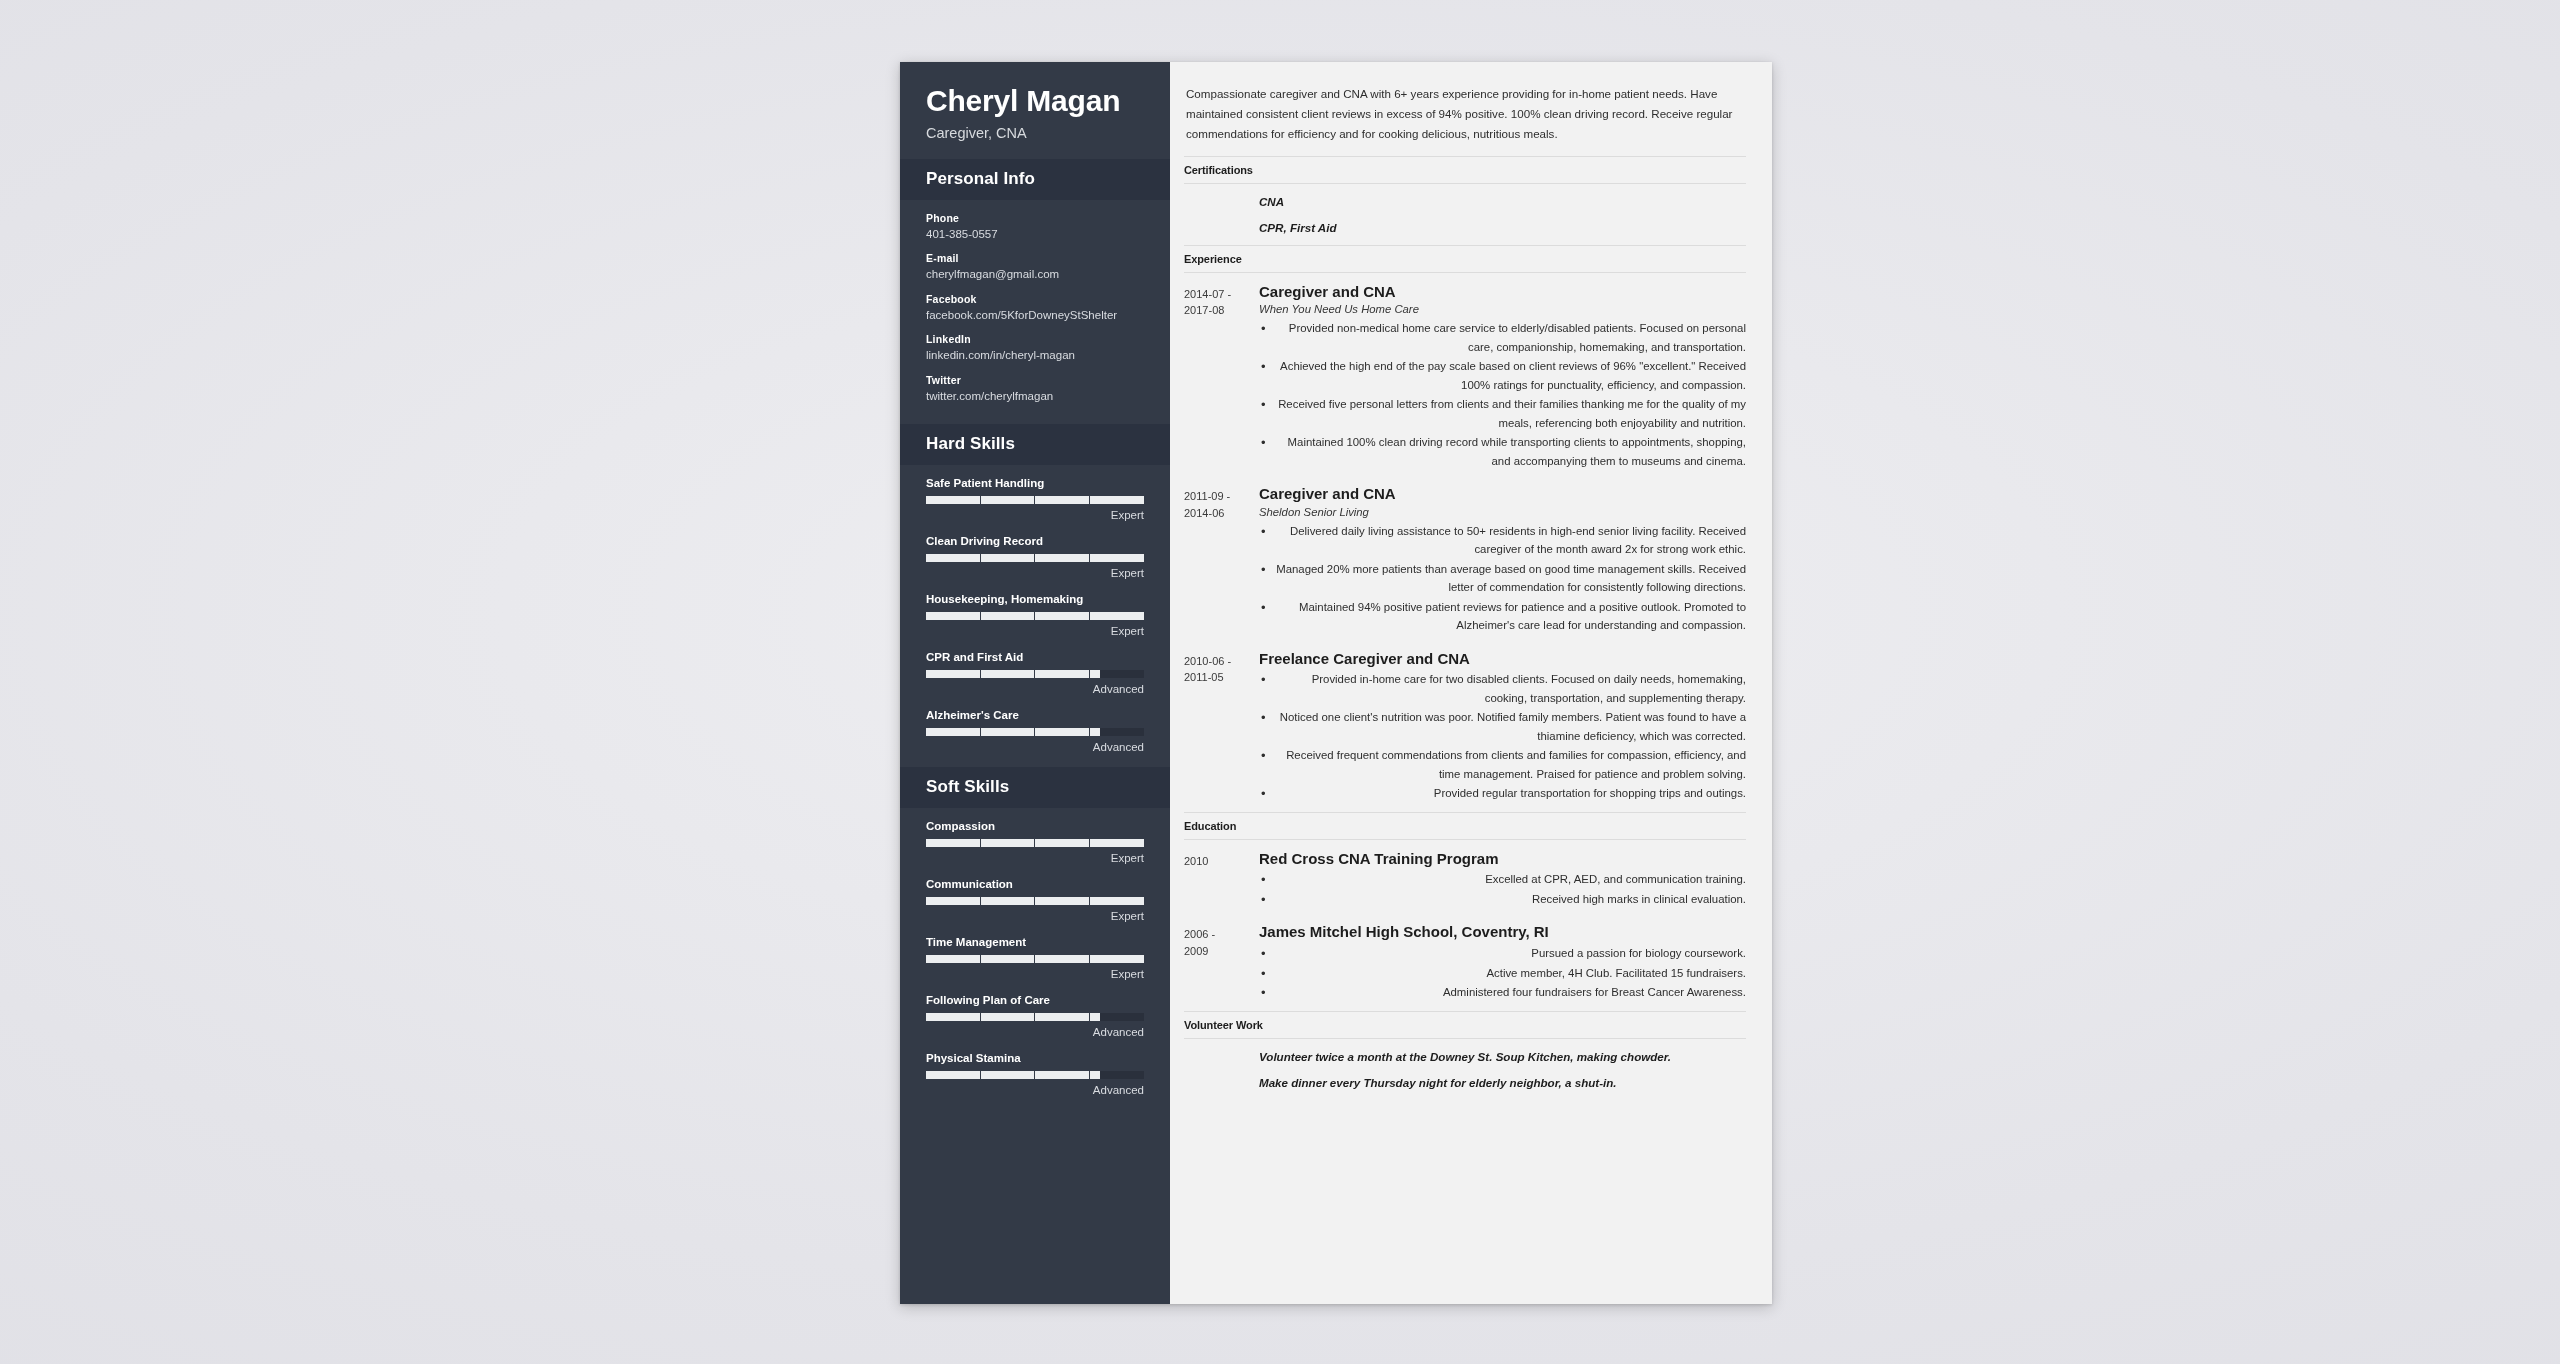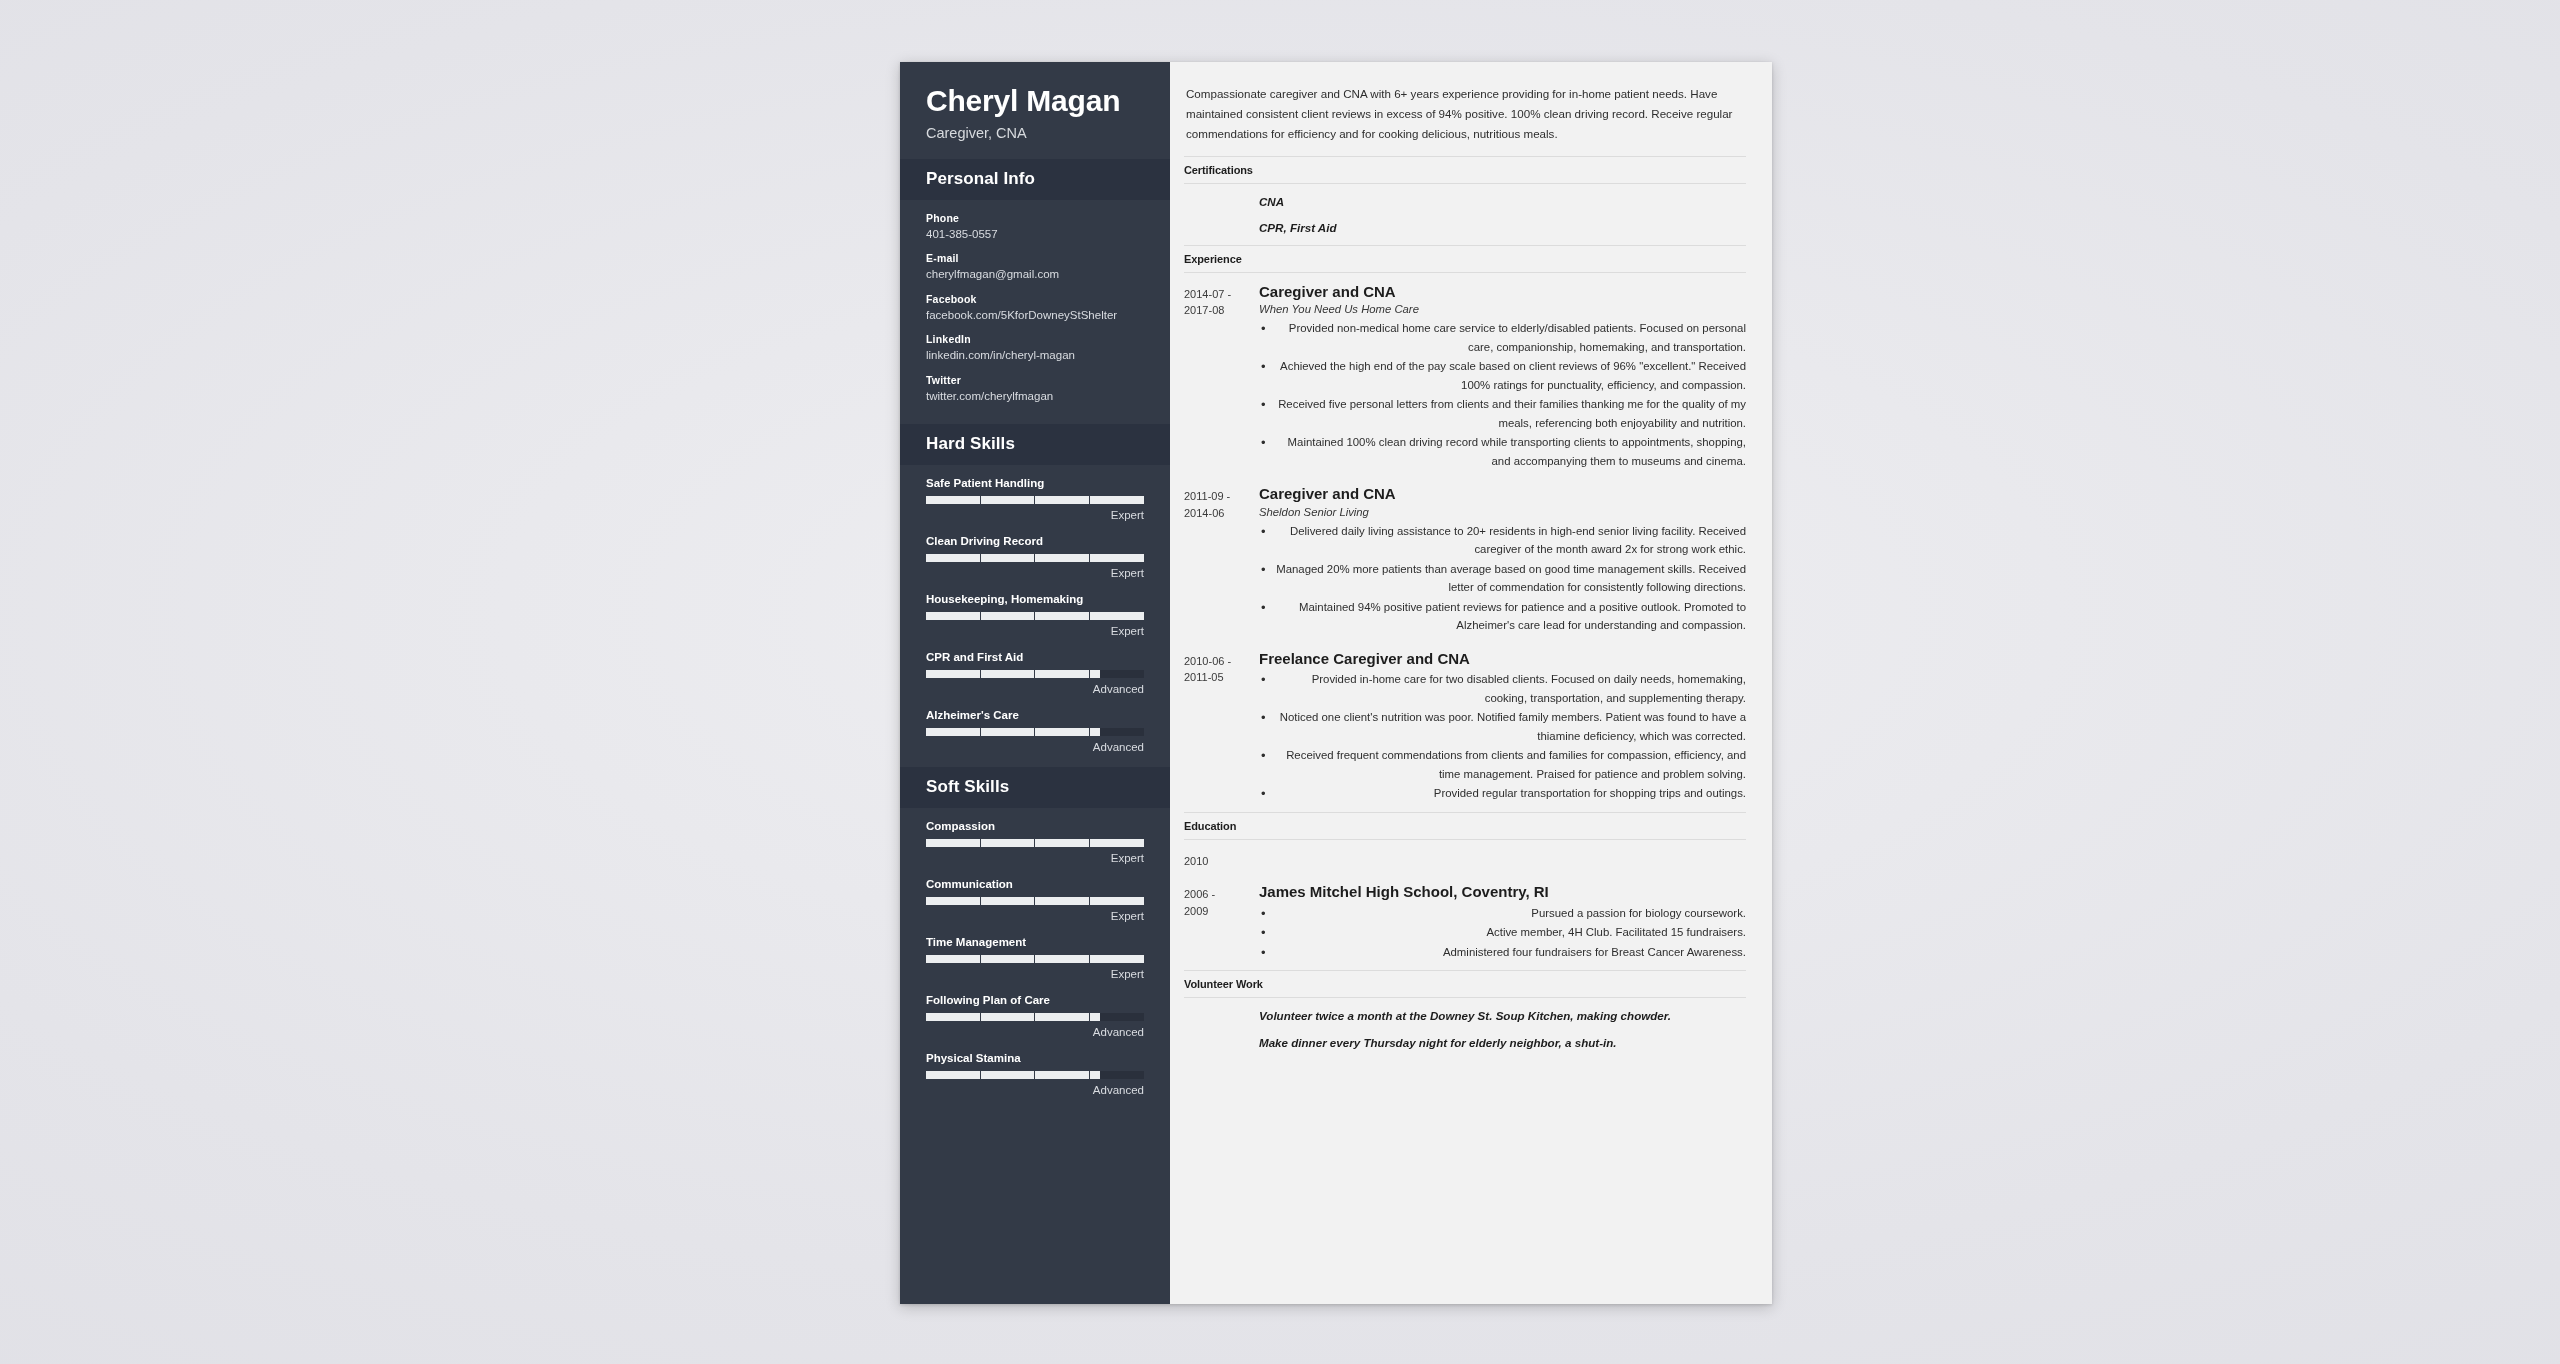--- a/index.html
+++ b/index.html
@@ -435,21 +435,21 @@
           </div>
           <div class="entry">
             <div class="entry-date">
               <div>2011-09 -</div>
               <div>2014-06</div>
             </div>
             <div class="entry-main">
               <div class="entry-title">Caregiver and CNA</div>
               <div class="entry-org">Sheldon Senior Living</div>
               <ul class="bullets">
-                <li>Delivered daily living assistance to 20+ residents in high-end senior living facility. Received caregiver of the month award 2x for strong work ethic.</li>
+                <li>Delivered daily living assistance to 50+ residents in high-end senior living facility. Received caregiver of the month award 2x for strong work ethic.</li>
                 <li>Managed 20% more patients than average based on good time management skills. Received letter of commendation for consistently following directions.</li>
                 <li>Maintained 94% positive patient reviews for patience and a positive outlook. Promoted to Alzheimer's care lead for understanding and compassion.</li>
               </ul>
             </div>
           </div>
           <div class="entry">
             <div class="entry-date">
               <div>2010-06 -</div>
               <div>2011-05</div>
             </div>
@@ -466,20 +466,27 @@
         </div>
     </div>
 
     <div class="section">
       <div class="section-title">Education</div>
       <div id="education-entries">
           <div class="entry">
             <div class="entry-date">
               <div>2010</div>
             </div>
+            <div class="entry-main">
+              <div class="entry-title">Red Cross CNA Training Program</div>
+              <ul class="bullets">
+                <li>Excelled at CPR, AED, and communication training.</li>
+                <li>Received high marks in clinical evaluation.</li>
+              </ul>
+            </div>
           </div>
           <div class="entry">
             <div class="entry-date">
               <div>2006 -</div>
               <div>2009</div>
             </div>
             <div class="entry-main">
               <div class="entry-title">James Mitchel High School, Coventry, RI</div>
               <ul class="bullets">
                 <li>Pursued a passion for biology coursework.</li>

